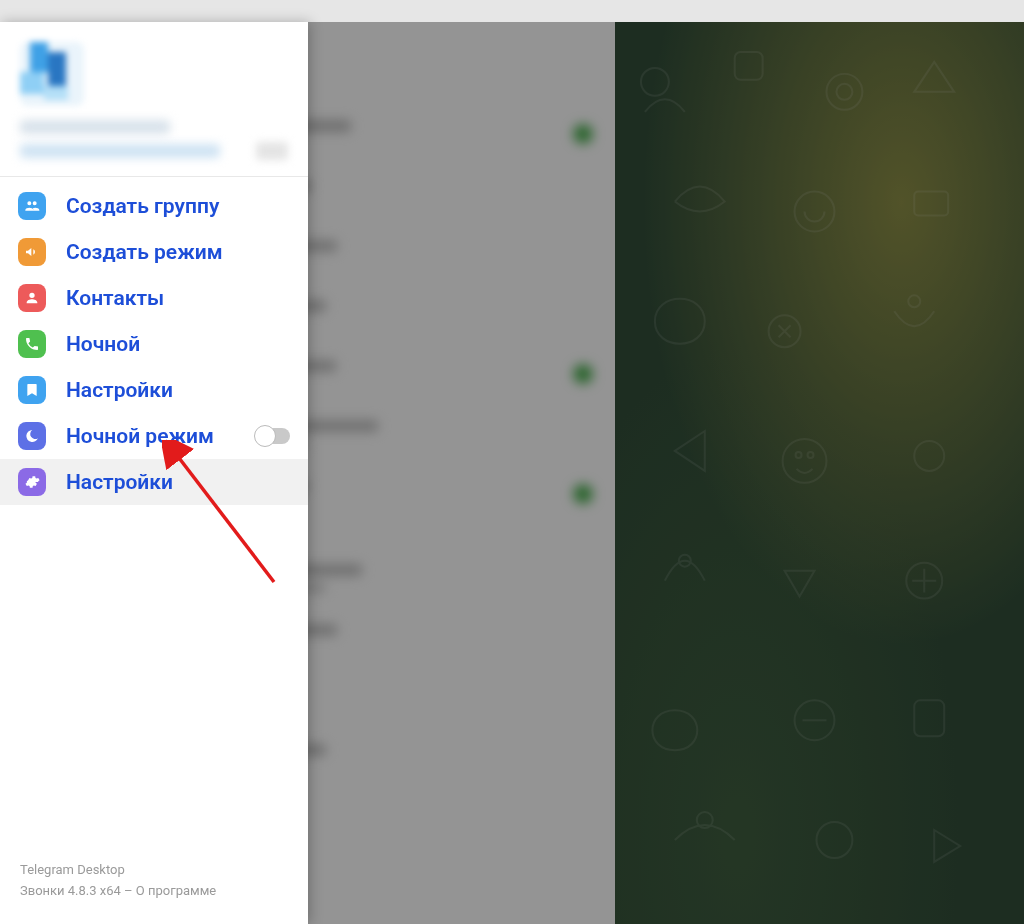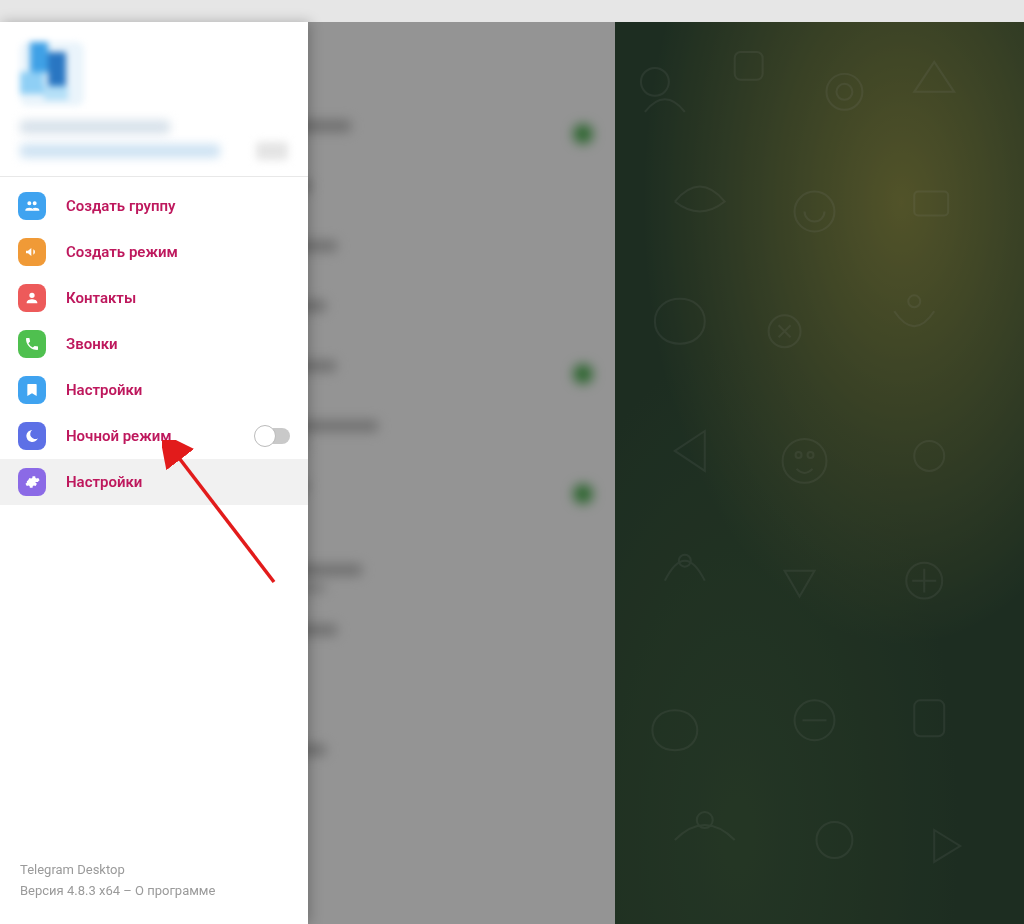--- a/index.html
+++ b/index.html
@@ -56,21 +56,21 @@
   .expand { width:32px; height:18px; background:#e4e4e4; filter:blur(4px); border-radius:4px; }
   .divider { height:1px; background:#e8e8e8; margin:0; }
 
   .menu { padding:6px 0 0 0; }
   .menu-item {
     display:flex; align-items:center; height:46px; padding:0 18px; cursor:pointer;
   }
   .menu-item.hover { background:#f1f1f1; }
   .menu-icon { width:28px; height:28px; border-radius:8px; margin-right:20px; display:flex; align-items:center; justify-content:center; flex-shrink:0; }
   .menu-icon svg { width:16px; height:16px; fill:#fff; }
-  .menu-label { font-size:15px; color:#be185d; font-weight:600; }
+  .menu-label { font-size:21px; color:#1d4ed8; font-weight:600; }
 
   .toggle-wrap { margin-left:auto; }
   .toggle { width:34px; height:16px; border-radius:10px; background:#c9c9c9; position:relative; }
   .toggle::after { content:""; position:absolute; width:20px; height:20px; border-radius:50%; background:#fff; border:1px solid #bbb; top:-3px; left:-2px; }
 
   .drawer-footer { margin-top:auto; padding:0 20px 22px 20px; color:#9a9a9a; font-size:13px; line-height:1.6; }
   .drawer-footer .appname { font-weight:400; }
   .drawer-footer .about-link { }
 
   
@@ -259,21 +259,21 @@
         </div>
         <span class="menu-label">Контакты</span>
       </div>
 
       <div class="menu-item">
         <div class="menu-icon bg-green">
           <svg viewBox="0 0 24 24">
               <path d="M6.6 10.8a15 15 0 006.6 6.6l2.2-2.2a1 1 0 011-.24 11.4 11.4 0 003.6.58 1 1 0 011 1V20a1 1 0 01-1 1A17 17 0 013 4a1 1 0 011-1h3.5a1 1 0 011 1 11.4 11.4 0 00.58 3.6 1 1 0 01-.24 1L6.6 10.8z"></path>
             </svg>
         </div>
-        <span class="menu-label">Звонки</span>
+        <span class="menu-label">Ночной</span>
       </div>
 
       <div class="menu-item">
         <div class="menu-icon bg-sky">
           <svg viewBox="0 0 24 24">
               <path d="M6 3h12a1 1 0 011 1v17l-7-4-7 4V4a1 1 0 011-1z"></path>
             </svg>
         </div>
         <span class="menu-label">Настройки</span>
       </div>
@@ -296,21 +296,21 @@
               <path d="M12 8a4 4 0 100 8 4 4 0 000-8zm9.4 4a7.6 7.6 0 00-.1-1l2.1-1.6-2-3.5-2.5 1a7.7 7.7 0 00-1.7-1l-.4-2.7h-4l-.4 2.7a7.7 7.7 0 00-1.7 1l-2.5-1-2 3.5L4.3 11a7.6 7.6 0 000 2l-2.1 1.6 2 3.5 2.5-1a7.7 7.7 0 001.7 1l.4 2.7h4l.4-2.7a7.7 7.7 0 001.7-1l2.5 1 2-3.5-2.1-1.6c.07-.33.1-.66.1-1z"></path>
             </svg>
         </div>
         <span class="menu-label">Настройки</span>
       </div>
     </div>
 
     <div class="drawer-footer">
       <div class="appname">Telegram Desktop</div>
       <div>
-        <span>Версия 4.8.3 x64 – </span><span class="about-link">О программе</span>
+        <span>Звонки 4.8.3 x64 – </span><span class="about-link">О программе</span>
       </div>
     </div>
   </div>
 
   <svg class="arrow-svg" width="140" height="160">
     <defs>
       <marker id="ah" markerWidth="12" markerHeight="12" refX="2" refY="5" orient="auto">
         <path d="M0 0 L10 5 L0 10 z" fill="#e21b1b"></path>
       </marker>
     </defs>

